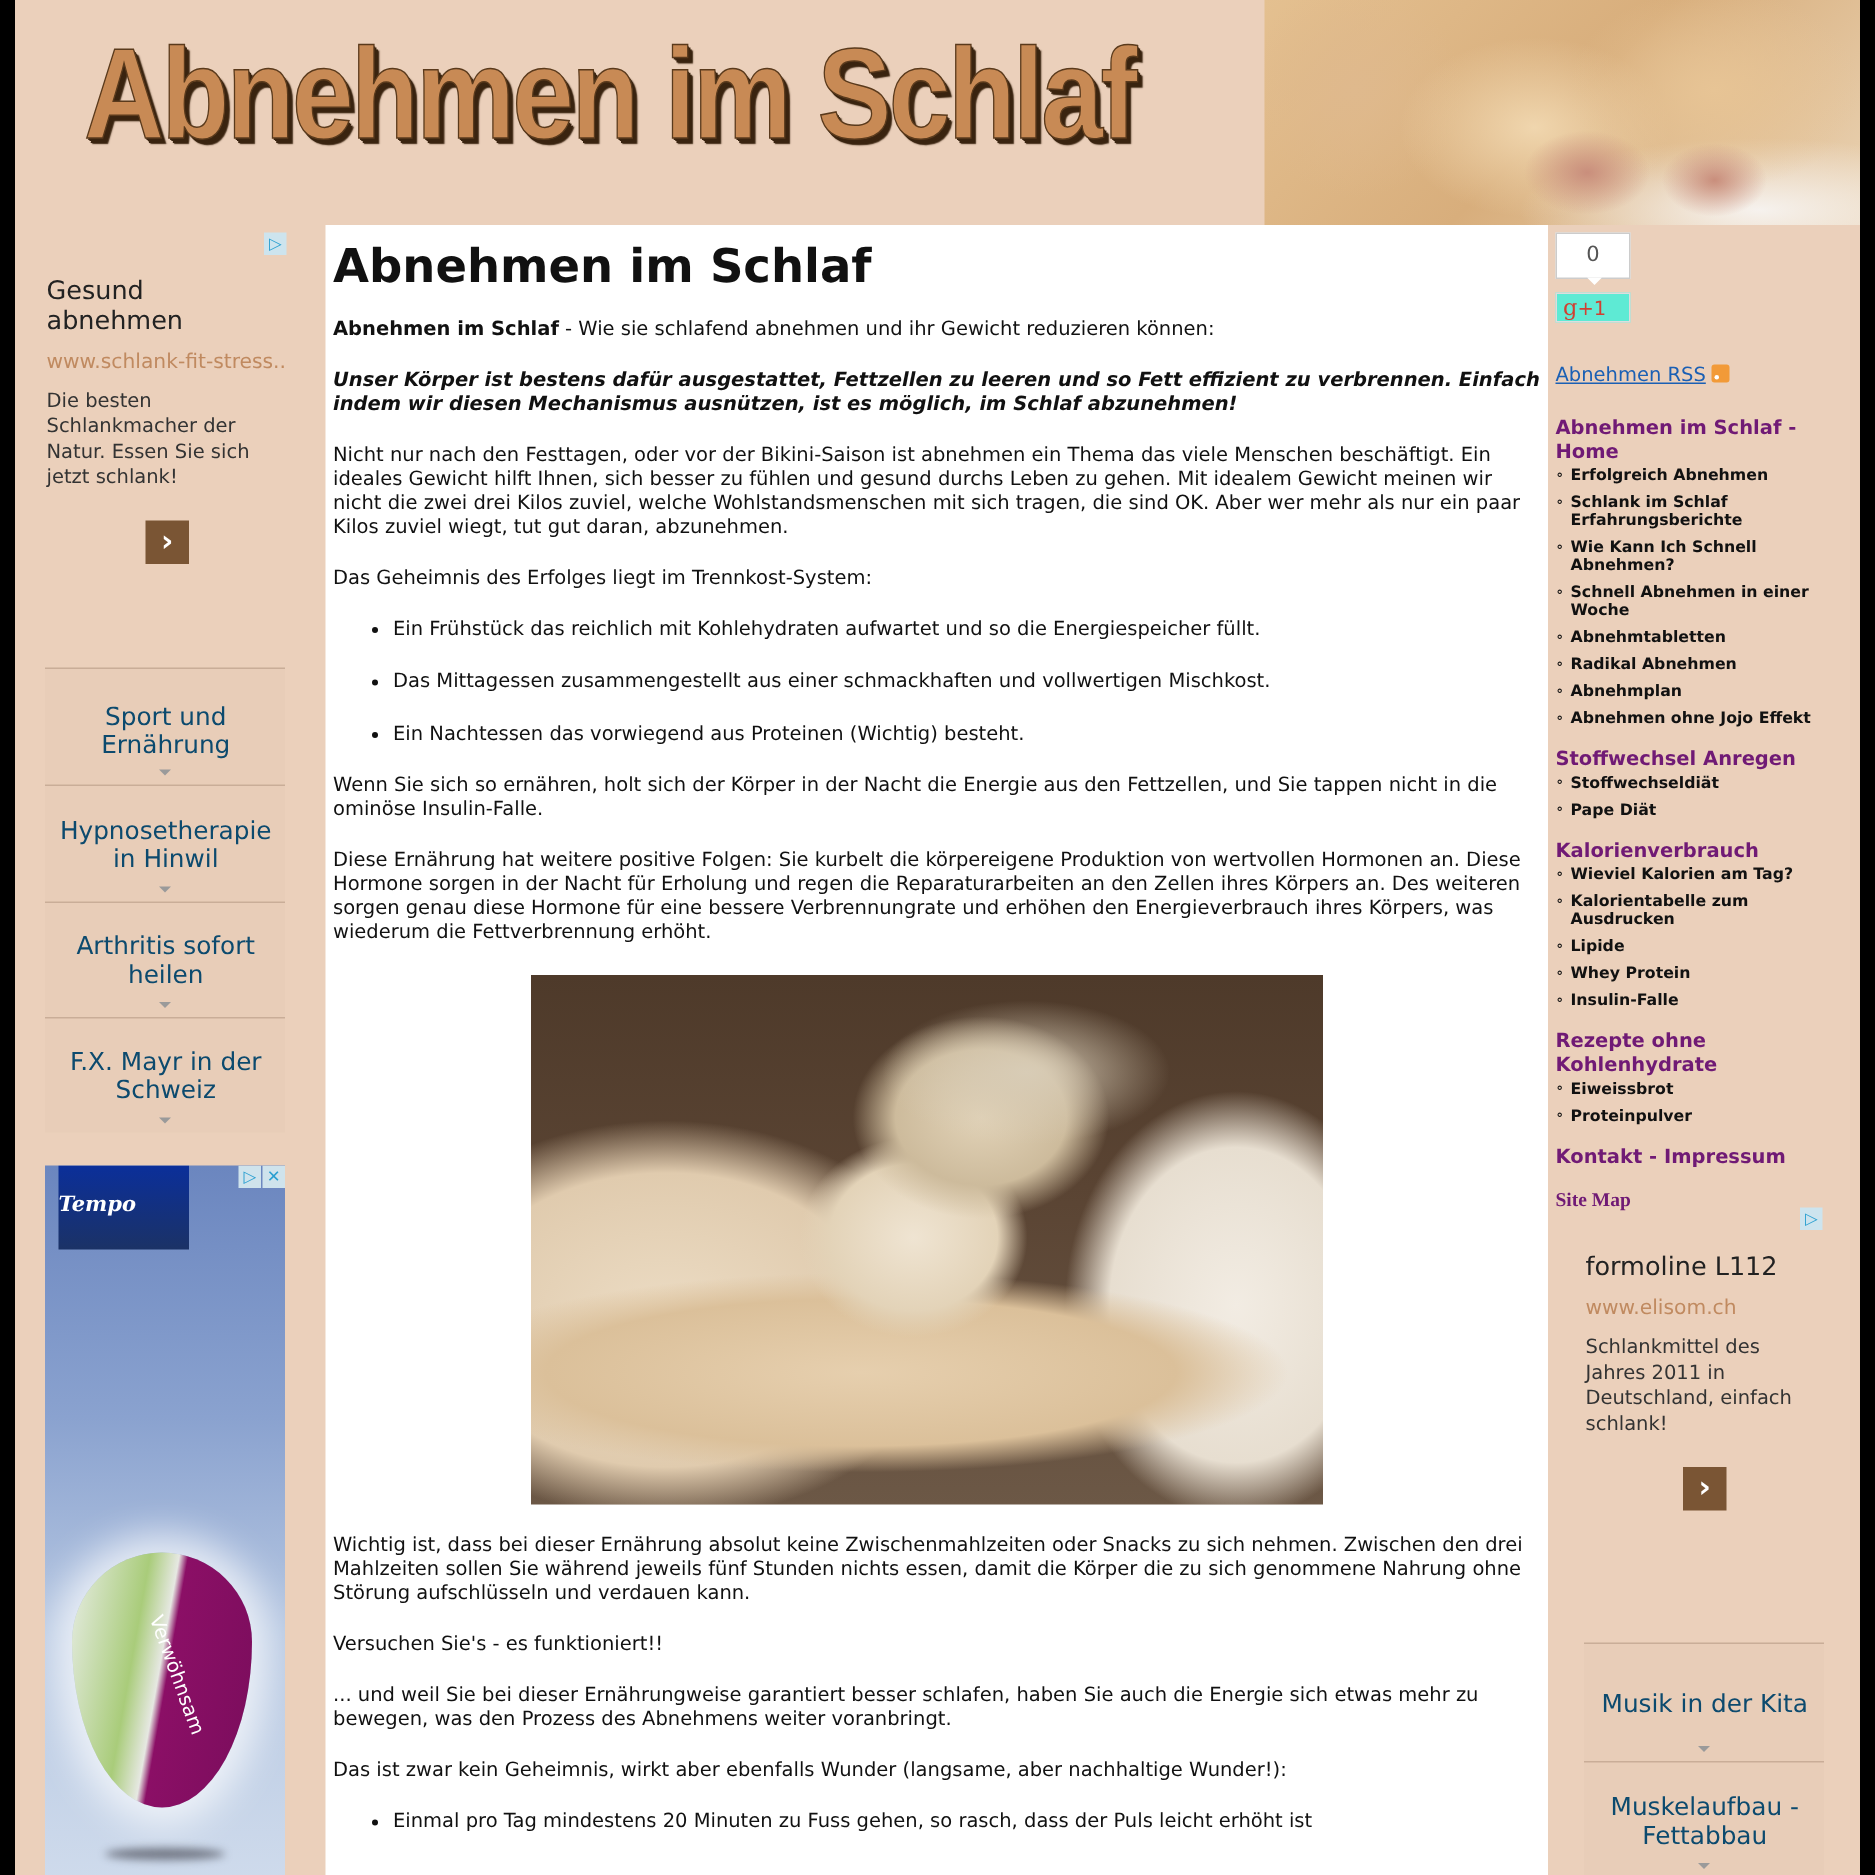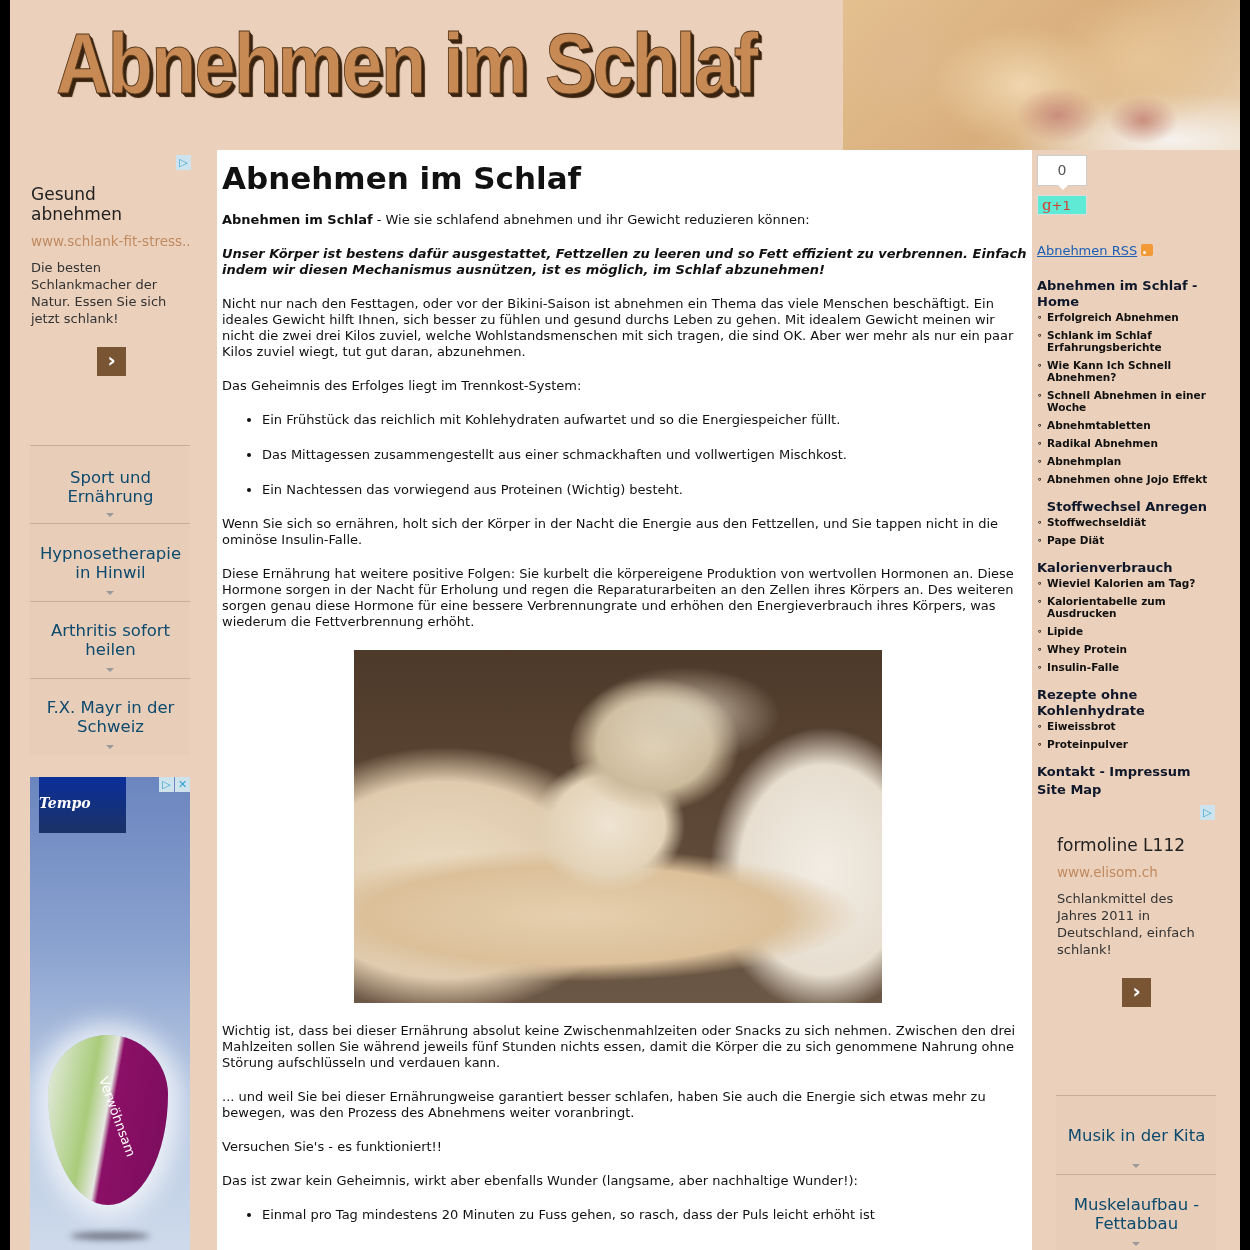--- a/index.html
+++ b/index.html
@@ -55,21 +55,21 @@
   
   #right-col { position: absolute; left: 1027px; top: 150px; width: 203px; }
   .count-box { width: 50px; height: 31px; background: #fff; border: 1px solid #ccc; text-align: center; font-size: 14px; line-height: 29px; color: #555; position: relative; }
   .count-box:after { content: ""; position: absolute; left: 20px; bottom: -5px; border-left: 5px solid transparent; border-right: 5px solid transparent; border-top: 5px solid #fff; }
   .gplus { margin-top: 9px; width: 50px; height: 20px; background: #5eead4; border: 1px solid #ddd; font-size: 13px; line-height: 18px; padding-left: 4px; color: #d23f31; }
   .gplus b { font-family: "DejaVu Serif", serif; font-size: 15px; font-weight: normal; }
   .rss { margin-top: 28px; font-size: 13px; }
   .rss a { color: #1a5fb4; text-decoration: underline; }
   .rss-icon { display: inline-block; width: 12px; height: 12px; background: #f29a38; vertical-align: -1px; margin-left: 4px; border-radius: 2px; position: relative; }
   .rss-icon:after { content: ""; position: absolute; left: 2px; bottom: 2px; width: 3px; height: 3px; background: #fff; border-radius: 50%; }
-  .nav-h { font-size: 13px; font-weight: bold; color: #0f172a; line-height: 16px; }
+  .nav-h { font-size: 13px; font-weight: bold; color: #701a75; line-height: 16px; }
   .nav-list { list-style: none; }
   .nav-list li { font-size: 10.5px; font-weight: bold; color: #111; line-height: 12px; padding-left: 10px; position: relative; margin-top: 6px; }
   .nav-list li:before { content: "\2218"; position: absolute; left: 0; top: 0; font-size: 9px; }
   .nav-list li:first-child { margin-top: 1px; }
   .r-text-ad { position: absolute; left: 20px; top: 690px; width: 160px; }
 </style>
 </head>
 <body>
 
 <div id="page">
@@ -130,22 +130,22 @@
     <p>Das Geheimnis des Erfolges liegt im Trennkost-System:</p>
     <ul>
       <li>Ein Frühstück das reichlich mit Kohlehydraten aufwartet und so die Energiespeicher füllt.</li>
       <li>Das Mittagessen zusammengestellt aus einer schmackhaften und vollwertigen Mischkost.</li>
       <li style="margin-bottom:0;">Ein Nachtessen das vorwiegend aus Proteinen (Wichtig) besteht.</li>
     </ul>
     <p>Wenn Sie sich so ernähren, holt sich der Körper in der Nacht die Energie aus den Fettzellen, und Sie tappen nicht in die ominöse Insulin-Falle.</p>
     <p>Diese Ernährung hat weitere positive Folgen: Sie kurbelt die körpereigene Produktion von wertvollen Hormonen an. Diese Hormone sorgen in der Nacht für Erholung und regen die Reparaturarbeiten an den Zellen ihres Körpers an. Des weiteren sorgen genau diese Hormone für eine bessere Verbrennungrate und erhöhen den Energieverbrauch ihres Körpers, was wiederum die Fettverbrennung erhöht.</p>
     <div id="statue"></div>
     <p style="margin-top:20px;">Wichtig ist, dass bei dieser Ernährung absolut keine Zwischenmahlzeiten oder Snacks zu sich nehmen. Zwischen den drei Mahlzeiten sollen Sie während jeweils fünf Stunden nichts essen, damit die Körper die zu sich genommene Nahrung ohne Störung aufschlüsseln und verdauen kann.</p>
+    <p>Versuchen Sie's - es funktioniert!!</p>
     <p>... und weil Sie bei dieser Ernährungweise garantiert besser schlafen, haben Sie auch die Energie sich etwas mehr zu bewegen, was den Prozess des Abnehmens weiter voranbringt.</p>
-    <p>Versuchen Sie's - es funktioniert!!</p>
     <p>Das ist zwar kein Geheimnis, wirkt aber ebenfalls Wunder (langsame, aber nachhaltige Wunder!):</p>
     <ul>
       <li>Einmal pro Tag mindestens 20 Minuten zu Fuss gehen, so rasch, dass der Puls leicht erhöht ist</li>
     </ul>
   </div>
 
   <div id="right-col">
     <div style="padding:5px 0 0 0;">
       <div class="count-box">0</div>
       <div class="gplus"><b>g</b><span>+1</span></div>
@@ -159,40 +159,40 @@
       <ul class="nav-list">
         <li>Erfolgreich Abnehmen</li>
         <li>Schlank im Schlaf Erfahrungsberichte</li>
         <li>Wie Kann Ich Schnell Abnehmen?</li>
         <li>Schnell Abnehmen in einer Woche</li>
         <li>Abnehmtabletten</li>
         <li>Radikal Abnehmen</li>
         <li>Abnehmplan</li>
         <li>Abnehmen ohne Jojo Effekt</li>
       </ul>
-      <div class="nav-h" style="margin-top:14px;text-align:center;">Stoffwechsel Anregen</div>
+      <div class="nav-h" style="margin-top:14px;">Stoffwechsel Anregen</div>
       <ul class="nav-list">
         <li>Stoffwechseldiät</li>
         <li>Pape Diät</li>
       </ul>
       <div class="nav-h" style="margin-top:14px;">Kalorienverbrauch</div>
       <ul class="nav-list">
         <li>Wieviel Kalorien am Tag?</li>
         <li>Kalorientabelle zum Ausdrucken</li>
         <li>Lipide</li>
         <li>Whey Protein</li>
         <li>Insulin-Falle</li>
       </ul>
       <div class="nav-h" style="margin-top:14px; width:120px;">Rezepte ohne Kohlenhydrate</div>
       <ul class="nav-list">
         <li>Eiweissbrot</li>
         <li>Proteinpulver</li>
       </ul>
       <div class="nav-h" style="margin-top:14px;">Kontakt - Impressum</div>
-      <div class="nav-h" style="margin-top:2px;">Site Map</div>
+      <div class="nav-h" style="margin-top:12px;font-family:Liberation Serif, serif;">Site Map</div>
     </div>
 
     <div class="text-ad r-text-ad" style="top:655px; height:300px;">
       <div class="ad-choices" style="left:143px; top:0;">▷</div>
       <div style="position:absolute; left:0; top:30px; width:160px;">
         <div class="ad-title">formoline L112</div>
         <div class="ad-url">www.elisom.ch</div>
         <div class="ad-desc">Schlankmittel des Jahres 2011 in Deutschland, einfach schlank!</div>
         <div class="ad-go" style="margin-left:65px;">
           <span>›</span>

